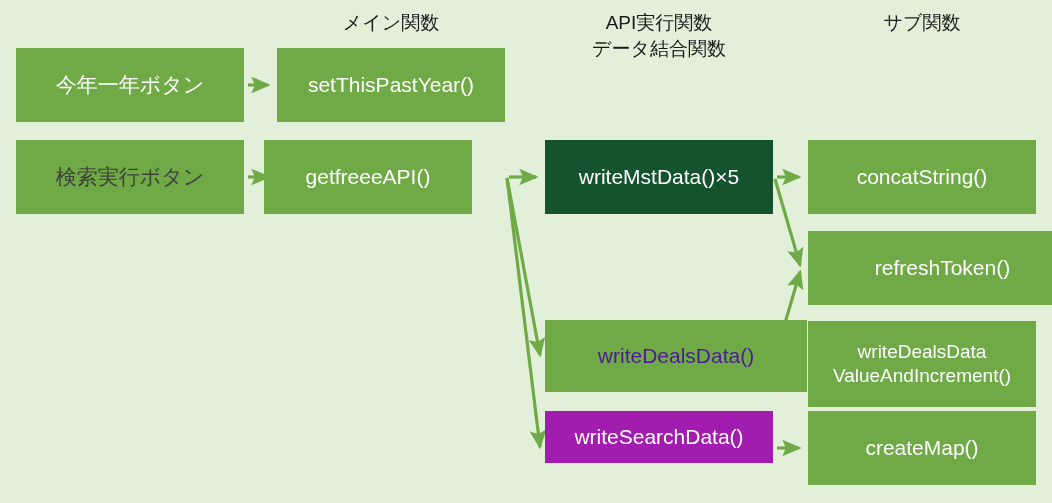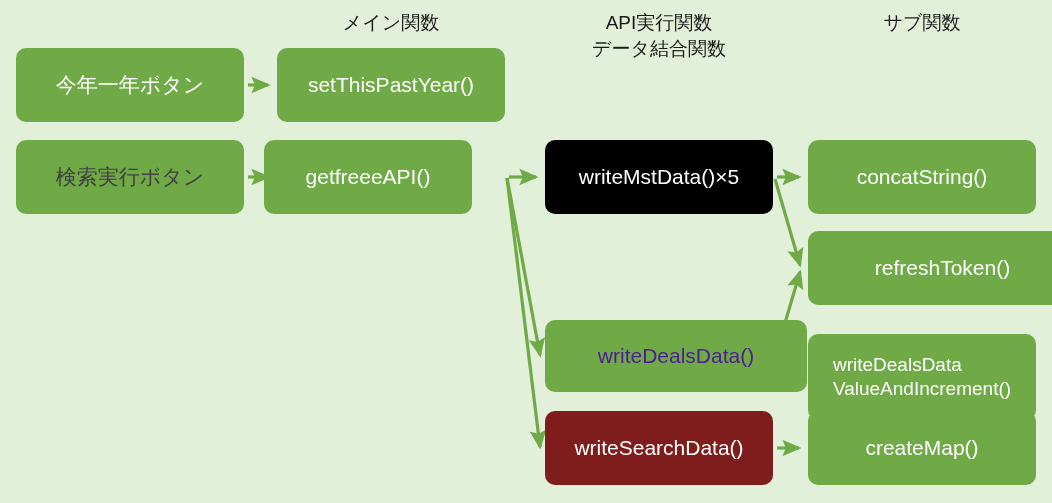--- a/index.html
+++ b/index.html
@@ -24,27 +24,26 @@
     white-space: pre-line;
     font-weight: 400;
   }
   .node {
     position: absolute;
     background: #6faa46;
     color: #ffffff;
     display: flex;
     align-items: center;
     justify-content: center;
-    text-align: left;
+    text-align: center;
     font-size: 21px;
     line-height: 26px;
     box-sizing: border-box;
     padding: 2px 2px;
     white-space: pre-line;
-    border-radius: 10px;
   }
   .node.small {
     font-size: 19px;
     line-height: 24px;
   }
   svg.edges {
     position: absolute;
     left: 0;
     top: 0;
     width: 1052px;
@@ -81,23 +80,23 @@
       <div class="col-header" style="left: 277px; top: 10px; width: 228px; color: rgb(26, 26, 26);">メイン関数</div>
       <div class="col-header" style="left: 545px; top: 10px; width: 228px; color: rgb(26, 26, 26);">API実行関数
 データ結合関数</div>
       <div class="col-header" style="left: 808px; top: 10px; width: 228px; color: rgb(26, 26, 26);">サブ関数</div>
     </div>
   <div id="node-layer">
       <div class="node" style="left: 16px; top: 48px; width: 228px; height: 74px; background: rgb(111, 170, 70); color: rgb(255, 255, 255);">今年一年ボタン</div>
       <div class="node" style="left: 16px; top: 140px; width: 228px; height: 74px; background: rgb(111, 170, 70); color: #404040;">検索実行ボタン</div>
       <div class="node" style="left: 277px; top: 48px; width: 228px; height: 74px; background: rgb(111, 170, 70); color: rgb(255, 255, 255);">setThisPastYear()</div>
       <div class="node" style="left: 264px; top: 140px; width: 208px; height: 74px; background: rgb(111, 170, 70); color: rgb(255, 255, 255);">getfreeeAPI()</div>
-      <div class="node" style="left: 545px; top: 140px; width: 228px; height: 74px; background: #000000; color: rgb(255, 255, 255);">writeMstData()×5</div>
+      <div class="node" style="left: 545px; top: 140px; width: 228px; height: 74px; background: #14532d; color: rgb(255, 255, 255);">writeMstData()×5</div>
       <div class="node" style="left: 545px; top: 320px; width: 262px; height: 72px; background: rgb(111, 170, 70); color: #4c1d95;">writeDealsData()</div>
-      <div class="node" style="left: 545px; top: 411px; width: 228px; height: 74px; background: #7f1d1d; color: rgb(255, 255, 255);">writeSearchData()</div>
+      <div class="node" style="left: 545px; top: 411px; width: 228px; height: 52px; background: #a21caf; color: rgb(255, 255, 255);">writeSearchData()</div>
       <div class="node" style="left: 808px; top: 140px; width: 228px; height: 74px; background: rgb(111, 170, 70); color: rgb(255, 255, 255);">concatString()</div>
       <div class="node" style="left: 808px; top: 231px; width: 269px; height: 74px; background: rgb(111, 170, 70); color: rgb(255, 255, 255);">refreshToken()</div>
-      <div class="node small" style="left: 808px; top: 334px; width: 228px; height: 86px; background: rgb(111, 170, 70); color: rgb(255, 255, 255);">writeDealsData
+      <div class="node small" style="left: 808px; top: 321px; width: 228px; height: 86px; background: rgb(111, 170, 70); color: rgb(255, 255, 255);">writeDealsData
 ValueAndIncrement()</div>
       <div class="node" style="left: 808px; top: 411px; width: 228px; height: 74px; background: rgb(111, 170, 70); color: rgb(255, 255, 255);">createMap()</div>
     </div>
 
 </div>
 
 </body></html>

